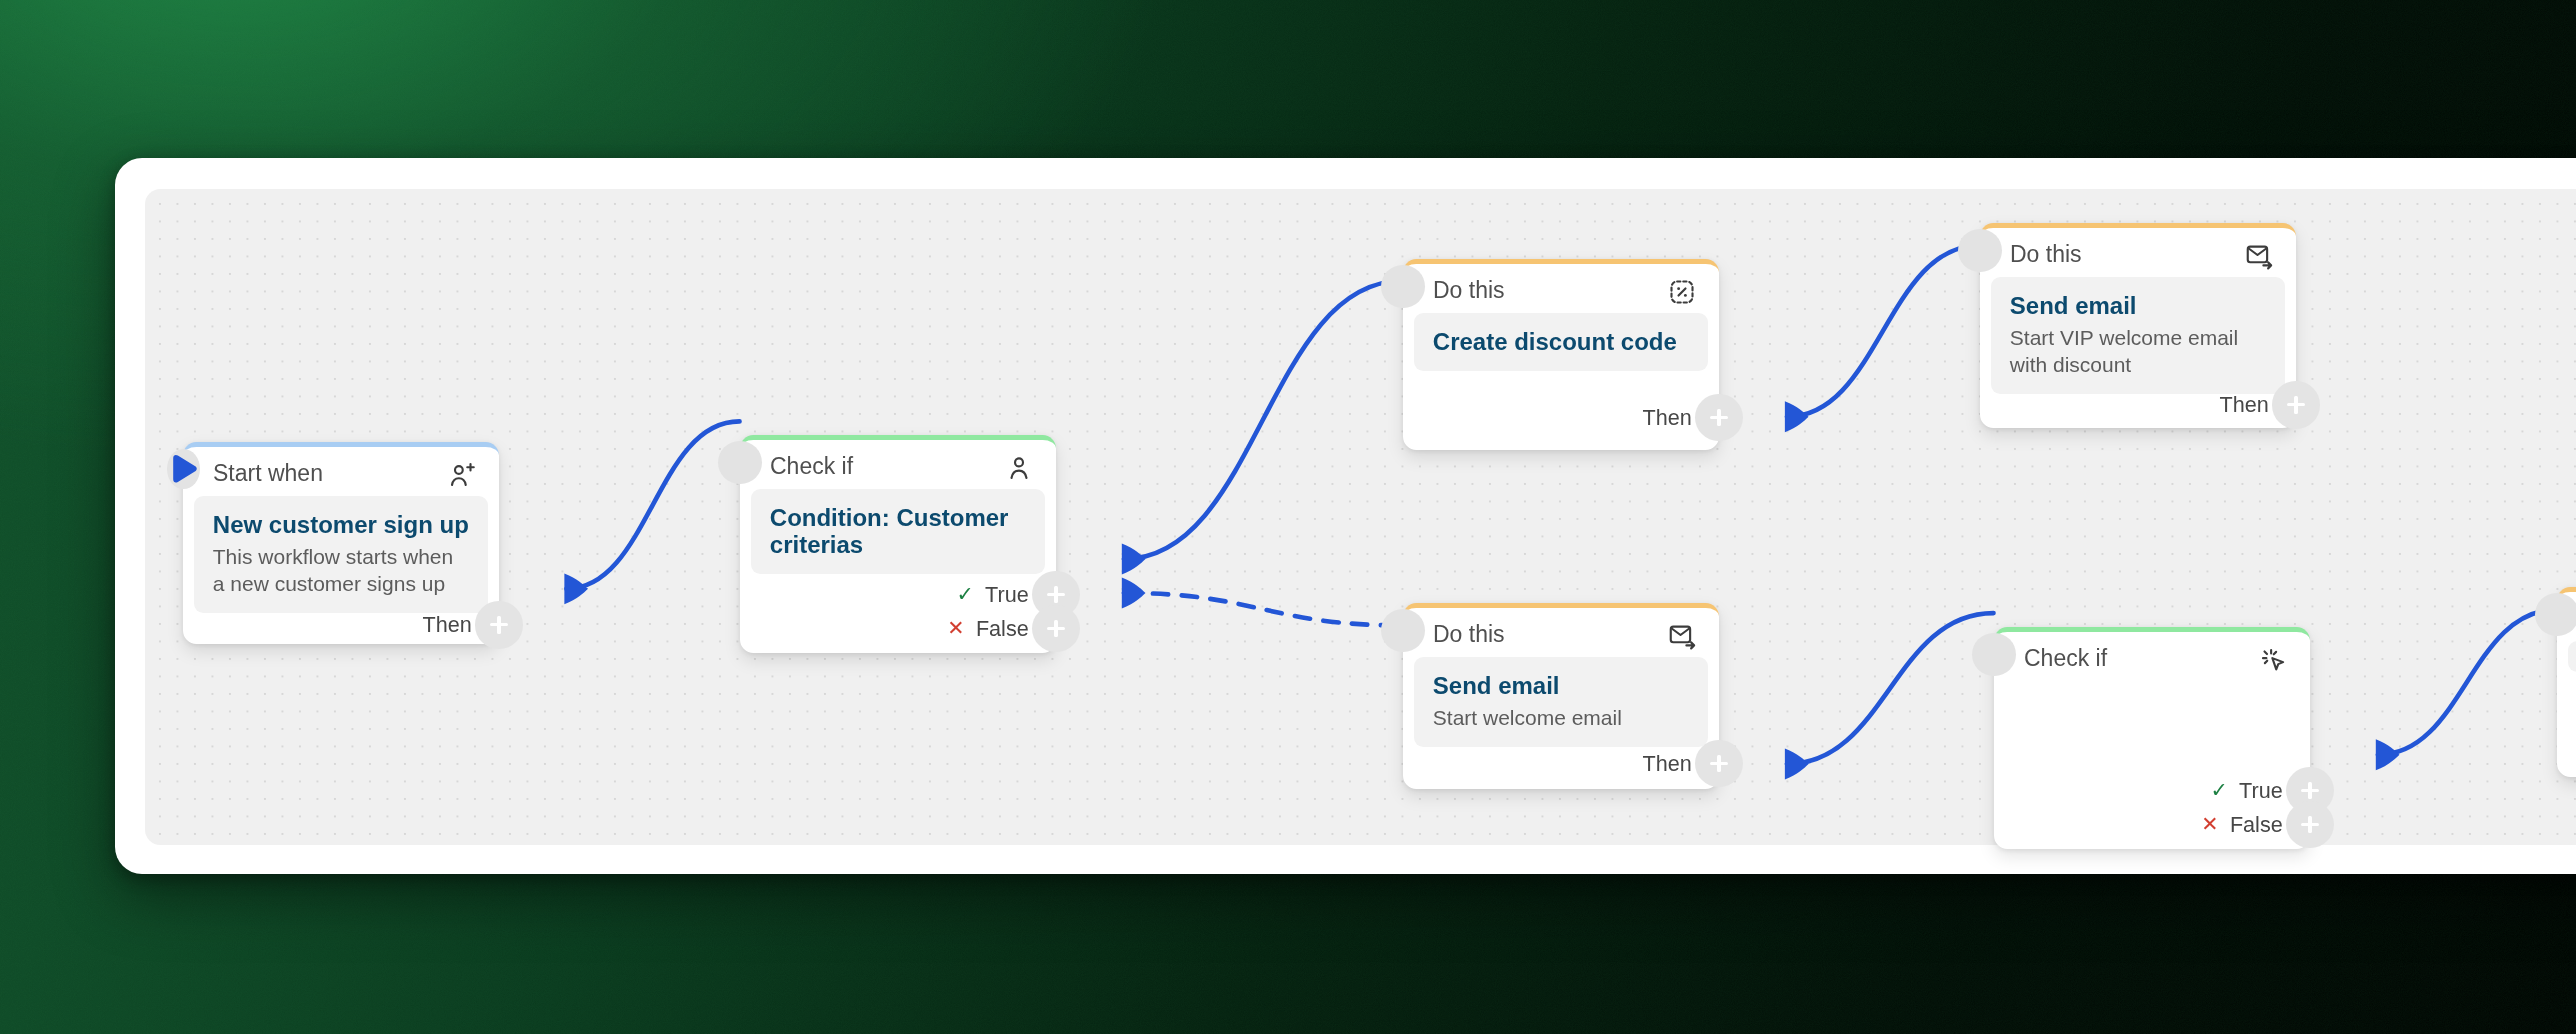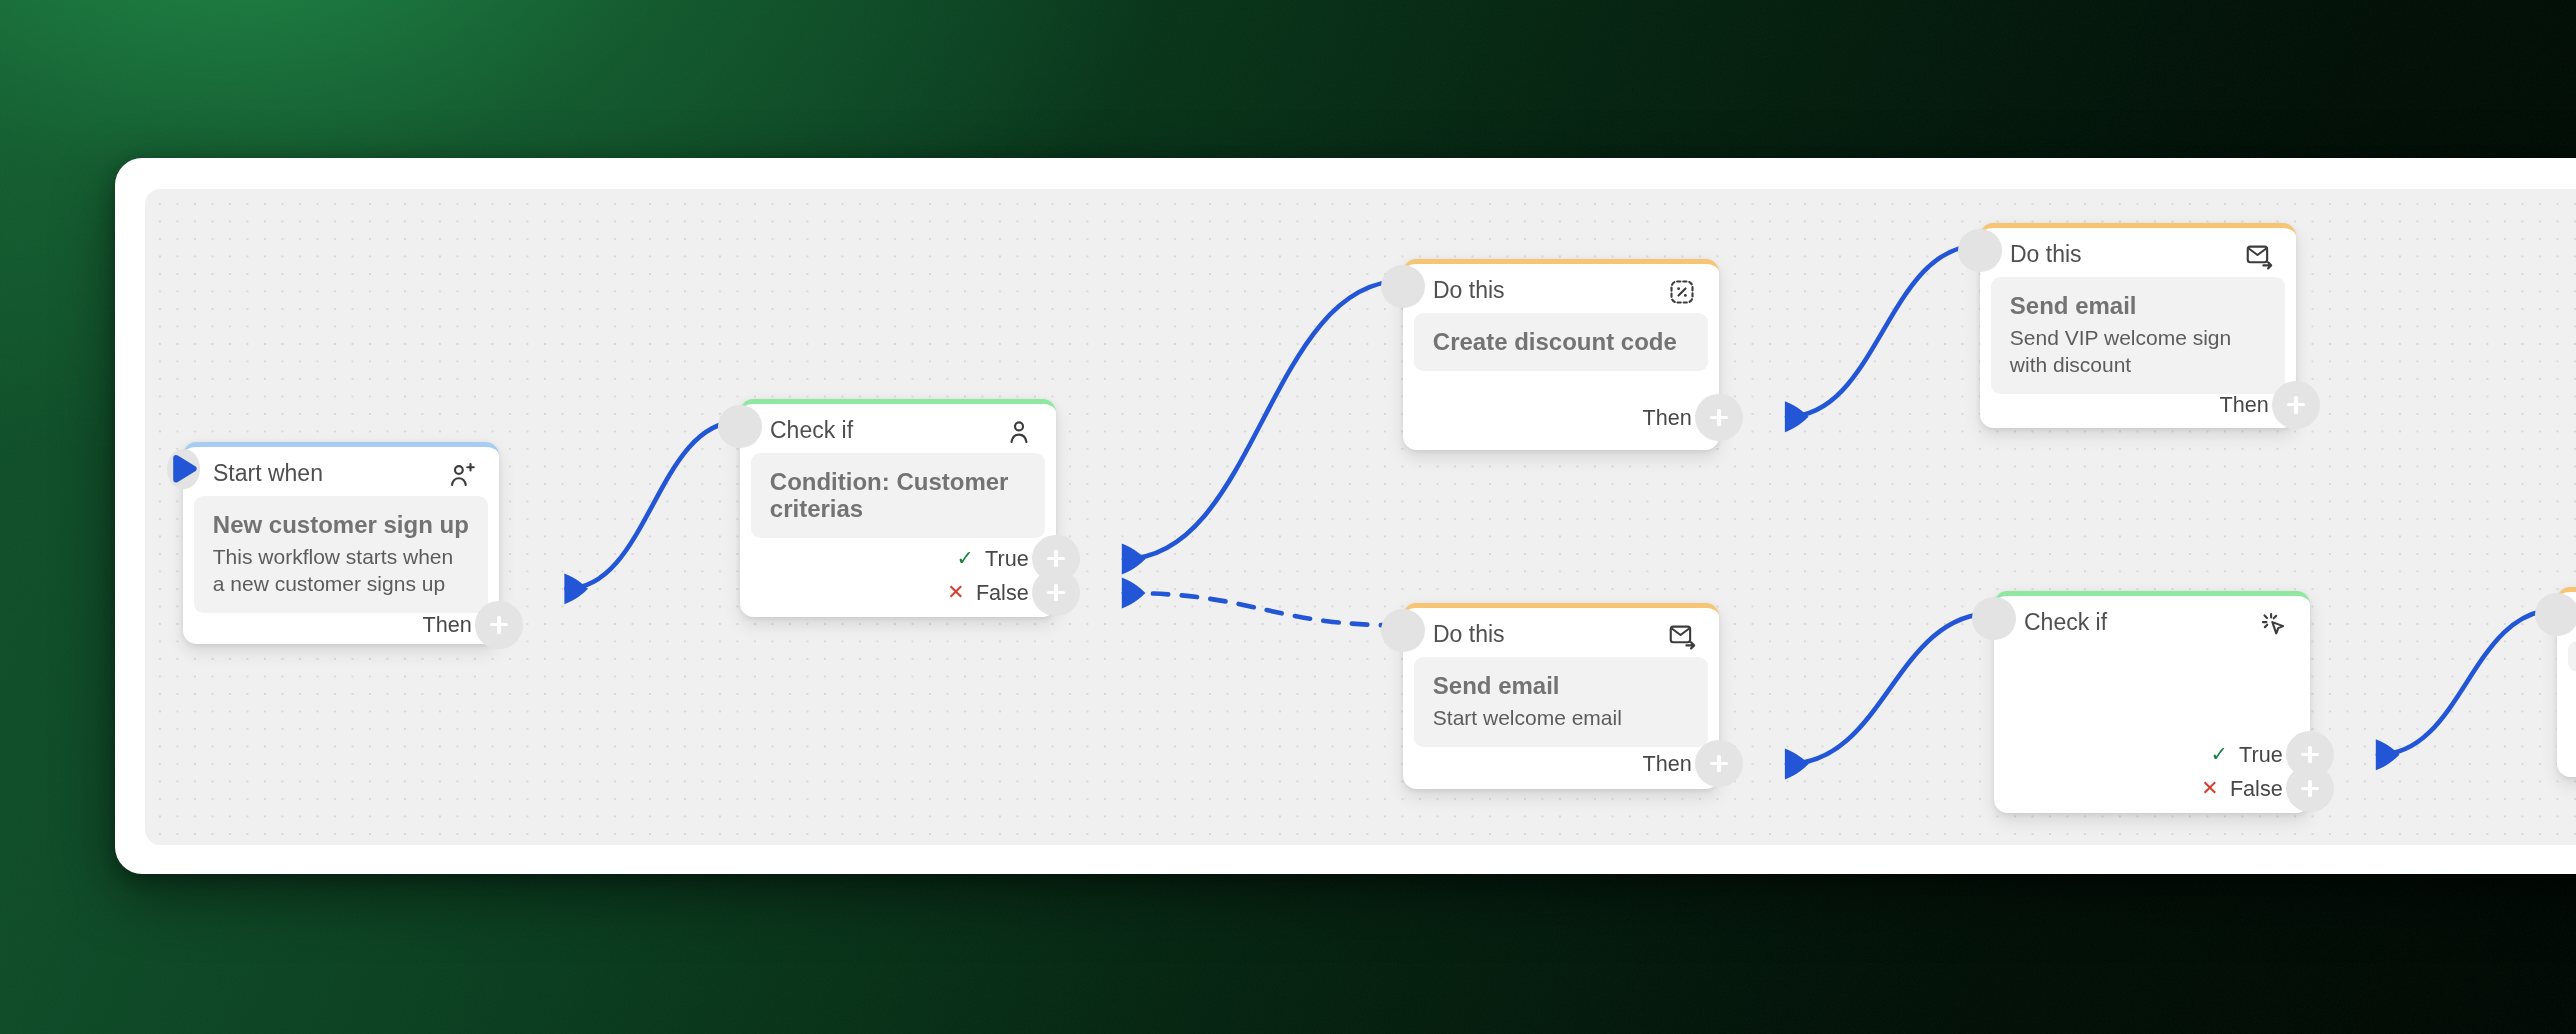--- a/index.html
+++ b/index.html
@@ -20,29 +20,29 @@
     background-image:radial-gradient(circle,#d7d7d7 1.3px, transparent 1.4px);
     background-size:17.5px 17.5px;background-position:6.2px 6.2px;
   }
   #edges{position:absolute;inset:0;z-index:3;pointer-events:none;}
   .node{
     position:absolute;z-index:4;width:316px;background:#ffffff;border-radius:13.4px;
     border-top:5.2px solid #cccccc;box-sizing:border-box;
     box-shadow:0 7.2px 17.5px rgba(0,0,0,.10), 0 1.5px 5.2px rgba(0,0,0,.07);
   }
   .node.trigger{border-top-color:var(--start-accent);margin-top:36px;}
-  .node.condition{border-top-color:var(--cond-accent);}
+  .node.condition{border-top-color:var(--cond-accent);margin-top:36px;}
   .node.action{border-top-color:var(--act-accent);}
   .khdr{padding:13.4px 72px 0 30px;font-size:23px;color:#4f4f4f;line-height:26px;white-space:nowrap;}
   .hicon{position:absolute;top:13.4px;right:21.6px;width:30px;height:30px;}
   .hicon svg{width:30px;height:30px;display:block;}
   .card{
     margin:9.3px 11.3px 0;background:#f2f2f2;border-radius:9.3px;padding:15.5px 18.5px;
   }
-  .card-title{font-size:24px;font-weight:700;color:#737373;line-height:27px;}
+  .card-title{font-size:24px;font-weight:700;color:#0c4a6e;line-height:27px;}
   .card-desc{font-size:21px;color:#5c5c5c;line-height:27px;margin-top:5.2px;}
   .card-desc .b{font-weight:700;color:#454545;}
   .outs{position:absolute;right:0;display:flex;flex-direction:column;gap:4.1px;align-items:flex-end;}
   .out-row{height:30px;display:flex;align-items:center;gap:11.3px;}
   .out-label{font-size:21.6px;color:#474747;}
   .mark{font-size:20.6px;font-weight:700;line-height:20.6px;}
   .mark.check{color:#1d8043;}
   .mark.x{color:#d23f31;}
   .plus-btn{
     width:32px;height:32px;border-radius:50%;background:var(--blue);margin-right:-16px;
@@ -179,21 +179,21 @@
       <div class="khdr">Do this</div>
       <span class="hicon">
         <svg viewBox="0 0 24 24" fill="none" stroke="#3c3c3c" stroke-width="1.7" stroke-linecap="round" stroke-linejoin="round">
           <rect x="3" y="4.5" width="15.5" height="12.5" rx="2"></rect>
           <path d="M3.8 6l7 5.2L17.8 6"></path>
           <path d="M15.5 19.5h6.2M19.3 17.1l2.4 2.4-2.4 2.4"></path>
         </svg>
       </span>
       <div class="card">
         <div class="card-title">Send email</div>
-        <div class="card-desc"><span>Send VIP welcome sign with discount</span></div>
+        <div class="card-desc"><span>Start VIP welcome email with discount</span></div>
       </div>
       <div class="outs" style="bottom: 8.2px;">
         <div class="out-row">
           <span class="out-label">Then</span>
           <div class="plus-btn">
             <span class="pv"></span>
             <span class="ph"></span>
           </div>
         </div>
       </div>

